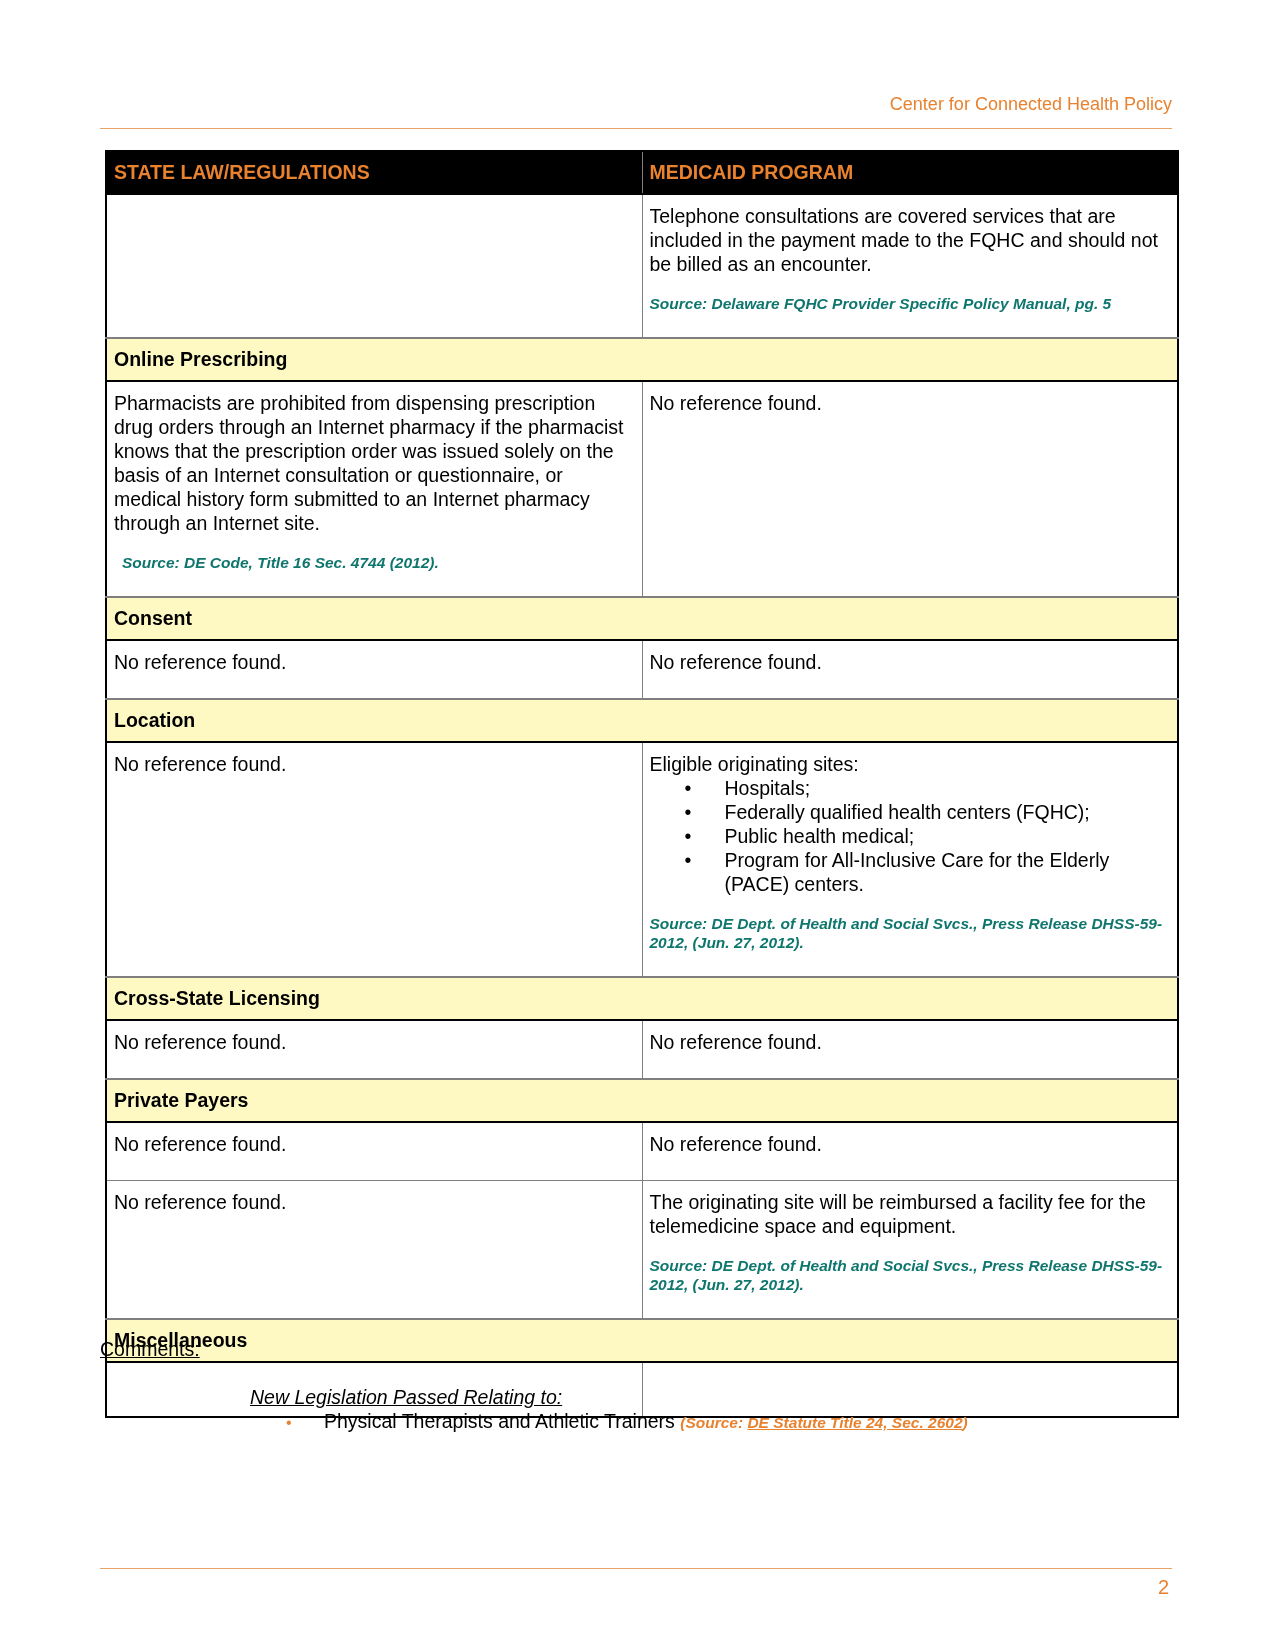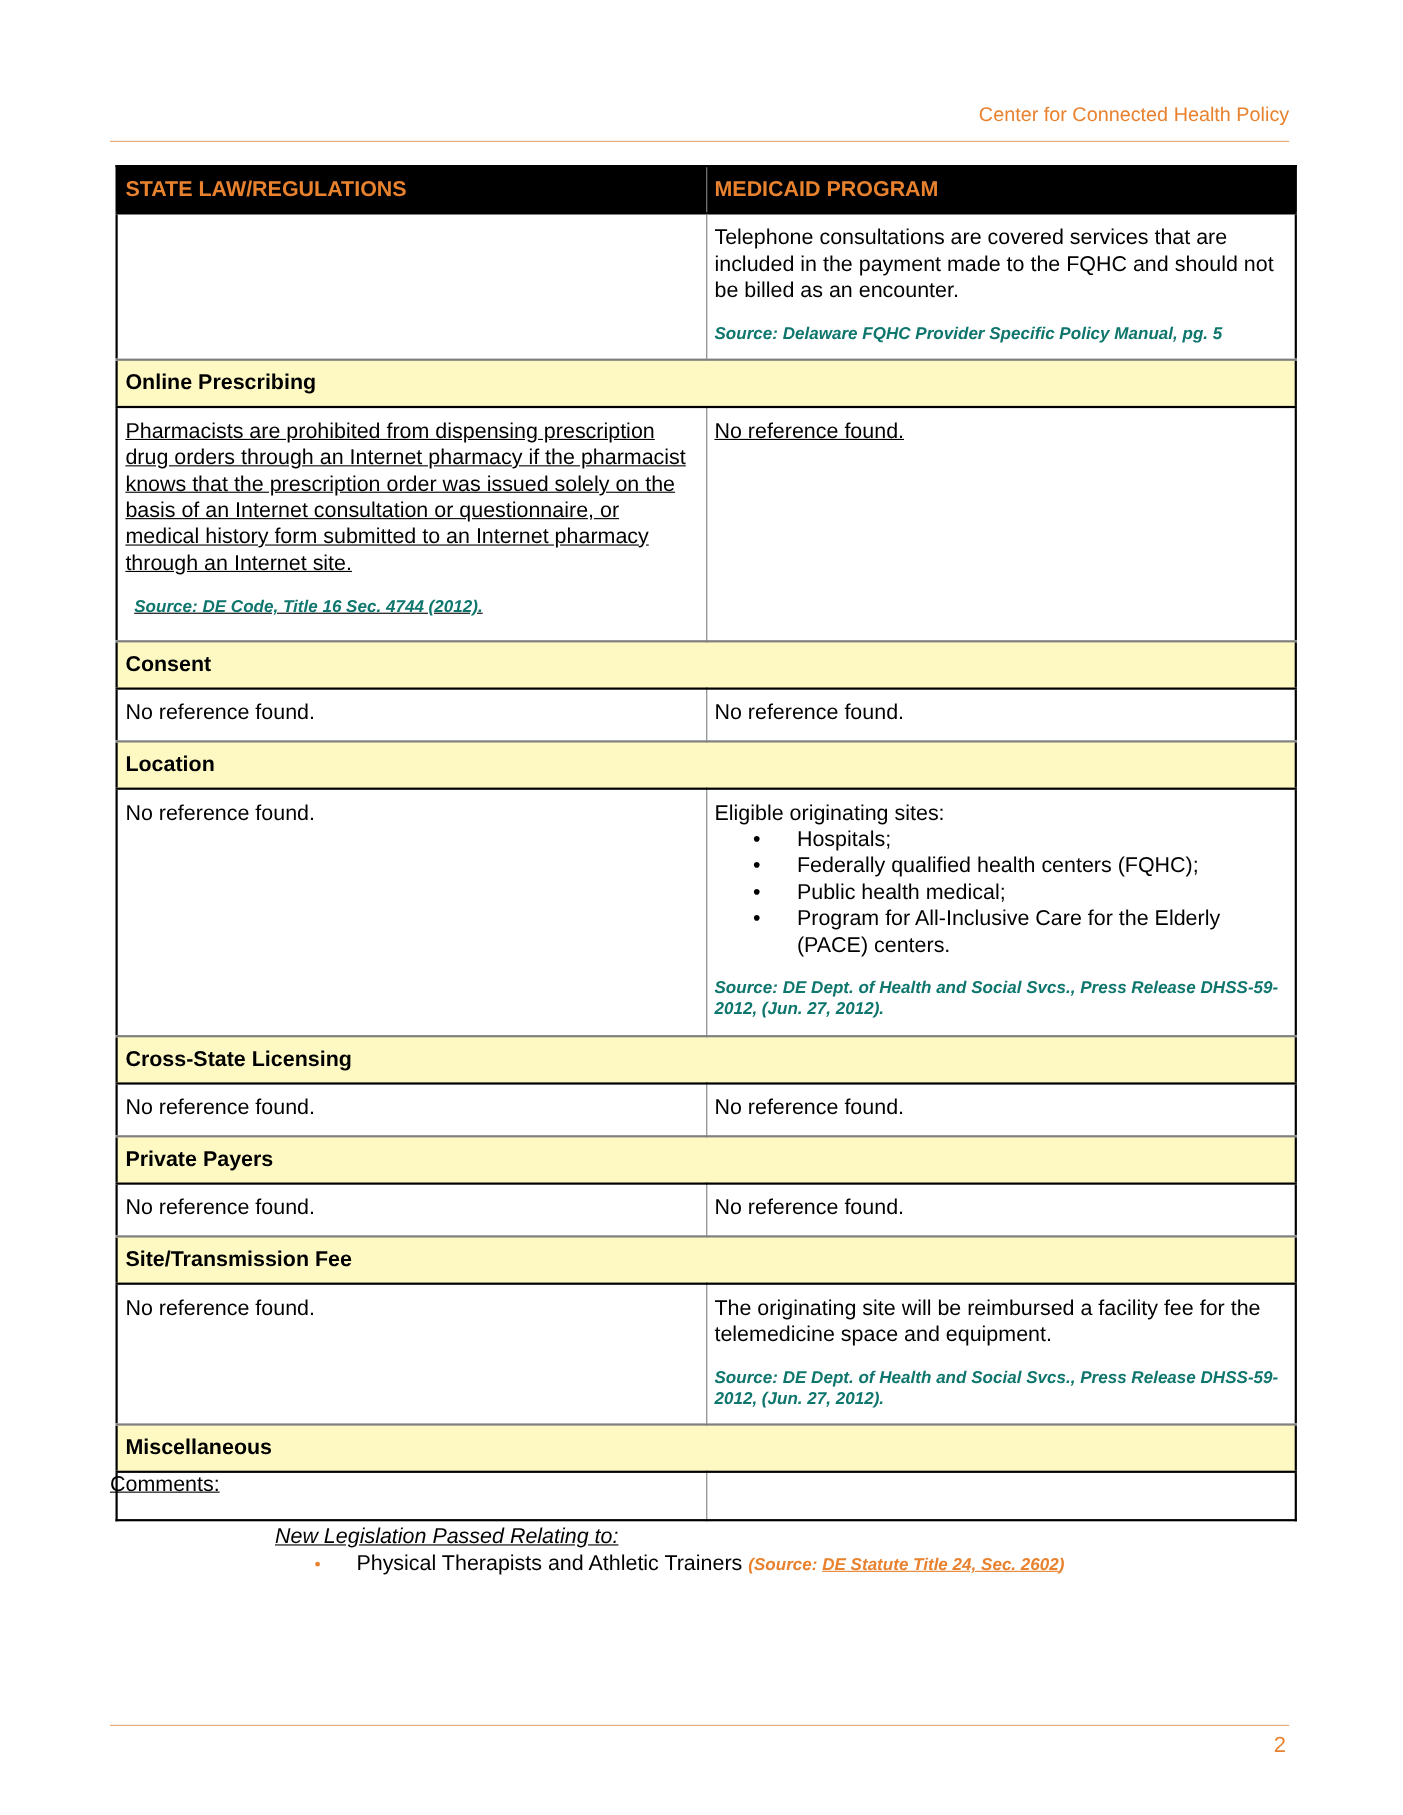--- a/index.html
+++ b/index.html
@@ -4,21 +4,21 @@
 <style>
   html, body { margin:0; padding:0; background:#fff; }
   body { width:1275px; height:1650px; position:relative; overflow:hidden;
          font-family:"Liberation Sans", sans-serif; color:#000; }
   .hdr-title { position:absolute; right:103px; top:94px; font-size:18px; color:#E8822F; }
   .hdr-line { position:absolute; left:100px; width:1072px; top:128px; height:0; border-top:1px solid #E8A36B; }
   .ftr-line { position:absolute; left:100px; width:1072px; top:1568px; height:0; border-top:1px solid #E8A36B; }
   .page-num { position:absolute; right:106px; top:1576px; font-size:20px; color:#E8822F; }
 
   table.grid { position:absolute; left:105px; top:150px; width:1072px; border-collapse:collapse; table-layout:fixed; }
-  table.grid td { border:1px solid #7f7f7f; vertical-align:top; padding:9px 7px 13px 7px;
+  table.grid td { border:1px solid #7f7f7f; vertical-align:top; padding:9px 7px 24px 7px;
                   font-size:19.5px; line-height:24px; }
   table.grid { border:2px solid #000; }
   col.c1 { width:536px; } col.c2 { width:536px; }
   tr.colhdr td { background:#000000; color:#E8822F; font-weight:bold; font-size:19.5px;
                  padding:8px 7px 9px 7px; border-bottom:2px solid #000; }
   tr.section td { background:#fef9c3; font-weight:bold; padding:8px 7px 9px 7px;
                   border-top:2px solid #7f7f7f; border-bottom:2px solid #000; }
   .src { color:#0f766e; font-style:italic; font-weight:bold; font-size:15.5px; line-height:19px; margin-top:18px; display:block; }
   .src.indent { padding-left:8px; }
   ul.sites { margin:0; padding:0 0 0 75px; list-style:none; }
@@ -53,21 +53,21 @@
     <td></td>
     <td>
       <div>Telephone consultations are covered services that are included in the payment made to the FQHC and should not be billed as an encounter.</div>
       <span class="src">Source: Delaware FQHC Provider Specific Policy Manual, pg. 5</span>
     </td>
   </tr>
 
   <tr class="section">
     <td colspan="2">Online Prescribing</td>
   </tr>
-  <tr style="height:213px;text-decoration:underline;">
+  <tr style="height:213px;">
     <td>
       <div>Pharmacists are prohibited from dispensing prescription drug orders through an Internet pharmacy if the pharmacist knows that the prescription order was issued solely on the basis of an Internet consultation or questionnaire, or medical history form submitted to an Internet pharmacy through an Internet site.</div>
       <span class="src indent">Source: DE Code, Title 16 Sec. 4744 (2012).</span>
     </td>
     <td>No reference found.</td>
   </tr>
 
   <tr class="section">
     <td colspan="2">Consent</td>
   </tr>
@@ -102,23 +102,20 @@
   </tr>
 
   <tr class="section">
     <td colspan="2">Private Payers</td>
   </tr>
   <tr>
     <td>No reference found.</td>
     <td>No reference found.</td>
   </tr>
 
-  <tr class="section">
-    <td colspan="2">Site/Transmission Fee</td>
-  </tr>
   <tr style="height:124px;">
     <td>No reference found.</td>
     <td>
       <div>The originating site will be reimbursed a facility fee for the telemedicine space and equipment.</div>
       <span class="src">Source: DE Dept. of Health and Social Svcs., Press Release DHSS-59-2012, (Jun. 27, 2012).</span>
     </td>
   </tr>
 
   <tr class="section">
     <td colspan="2">Miscellaneous</td>

